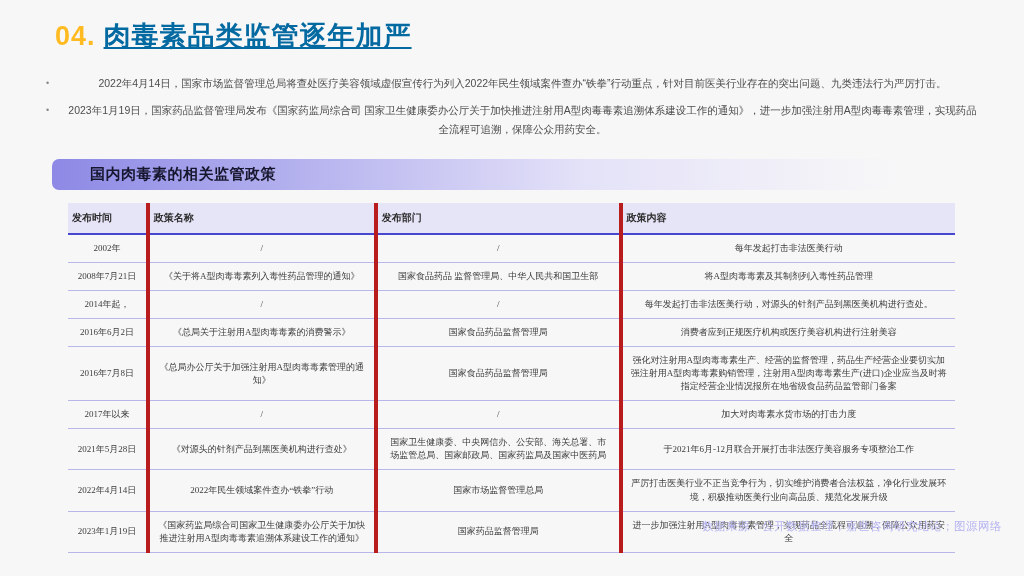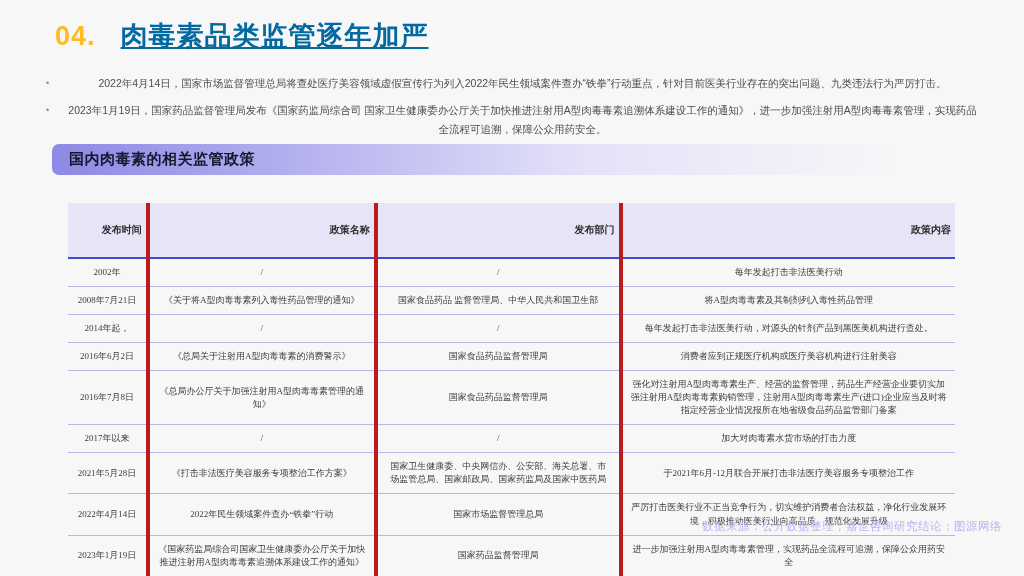--- a/index.html
+++ b/index.html
@@ -18,21 +18,21 @@
   
   .title {
     position: absolute;
     left: 55px;
     top: 18px;
     font-size: 27px;
     font-weight: 800;
     letter-spacing: 1px;
     white-space: nowrap;
   }
-  .title .num { color: #ffbb21; margin-right: 25px; }
+  .title .num { color: #ffbb21; margin-right: 8px; }
   .title .txt { color: #0369a1; text-decoration: underline; }
 
   
   .bullets {
     position: absolute;
     left: 46px;
     top: 74px;
     width: 935px;
   }
   .bullet {
@@ -47,27 +47,28 @@
     color: #8a8a8a;
     font-size: 9px;
     line-height: 2.2;
   }
   .bullet .btxt { flex: 1; text-align: center; }
 
   
   .banner {
     position: absolute;
     left: 52px;
-    top: 144px;
+    top: 159px;
     width: 918px;
     height: 31px;
     border-radius: 7px;
     background: linear-gradient(90deg, #8d89e5 0%, #b6b3ef 28%, #e4e2f8 58%, rgba(247,247,251,0.0) 92%);
     display: flex;
     align-items: center;
+    padding-left: 21px;
   }
   .banner .bannertxt {
     padding-left: 17px;
     font-size: 15px;
     font-weight: 800;
     color: #16162e;
     letter-spacing: 0.5px;
   }
 
   
@@ -84,22 +85,22 @@
   }
   col.c1 { width: 9%; }
   col.c2 { width: 25.7%; }
   col.c3 { width: 27.6%; }
   col.c4 { width: 37.7%; }
   thead th {
     background: #e6e5f8;
     font-size: 10px;
     font-weight: 700;
     color: #2b2b2b;
-    text-align: right;
-    padding: 20px 4px;
+    text-align: left;
+    padding: 8px 4px;
     border-bottom: 2px solid #4848cf;
   }
   thead th + th, tbody td + td { border-left: 4px solid #b91c1c; }
   tbody td {
     font-size: 9px;
     color: #3c3c3c;
     text-align: center;
     vertical-align: middle;
     padding: 7px 8px;
     line-height: 1.45;
@@ -189,21 +190,21 @@
           <td>强化对注射用A型肉毒毒素生产、经营的监督管理，药品生产经营企业要切实加强注射用A型肉毒毒素购销管理，注射用A型肉毒毒素生产(进口)企业应当及时将指定经营企业情况报所在地省级食品药品监管部门备案</td>
         </tr>
         <tr>
           <td>2017年以来</td>
           <td>/</td>
           <td>/</td>
           <td>加大对肉毒素水货市场的打击力度</td>
         </tr>
         <tr>
           <td>2021年5月28日</td>
-          <td>《打击非法医疗美容服务专项整治工作方案》</td>
+          <td>《对源头的针剂产品到黑医美机构进行查处》</td>
           <td>国家卫生健康委、中央网信办、公安部、海关总署、市场监管总局、国家邮政局、国家药监局及国家中医药局</td>
           <td>于2021年6月-12月联合开展打击非法医疗美容服务专项整治工作</td>
         </tr>
         <tr>
           <td>2022年4月14日</td>
           <td>2022年民生领域案件查办“铁拳”行动</td>
           <td>国家市场监督管理总局</td>
           <td>严厉打击医美行业不正当竞争行为，切实维护消费者合法权益，净化行业发展环境，积极推动医美行业向高品质、规范化发展升级</td>
         </tr>
         <tr>

